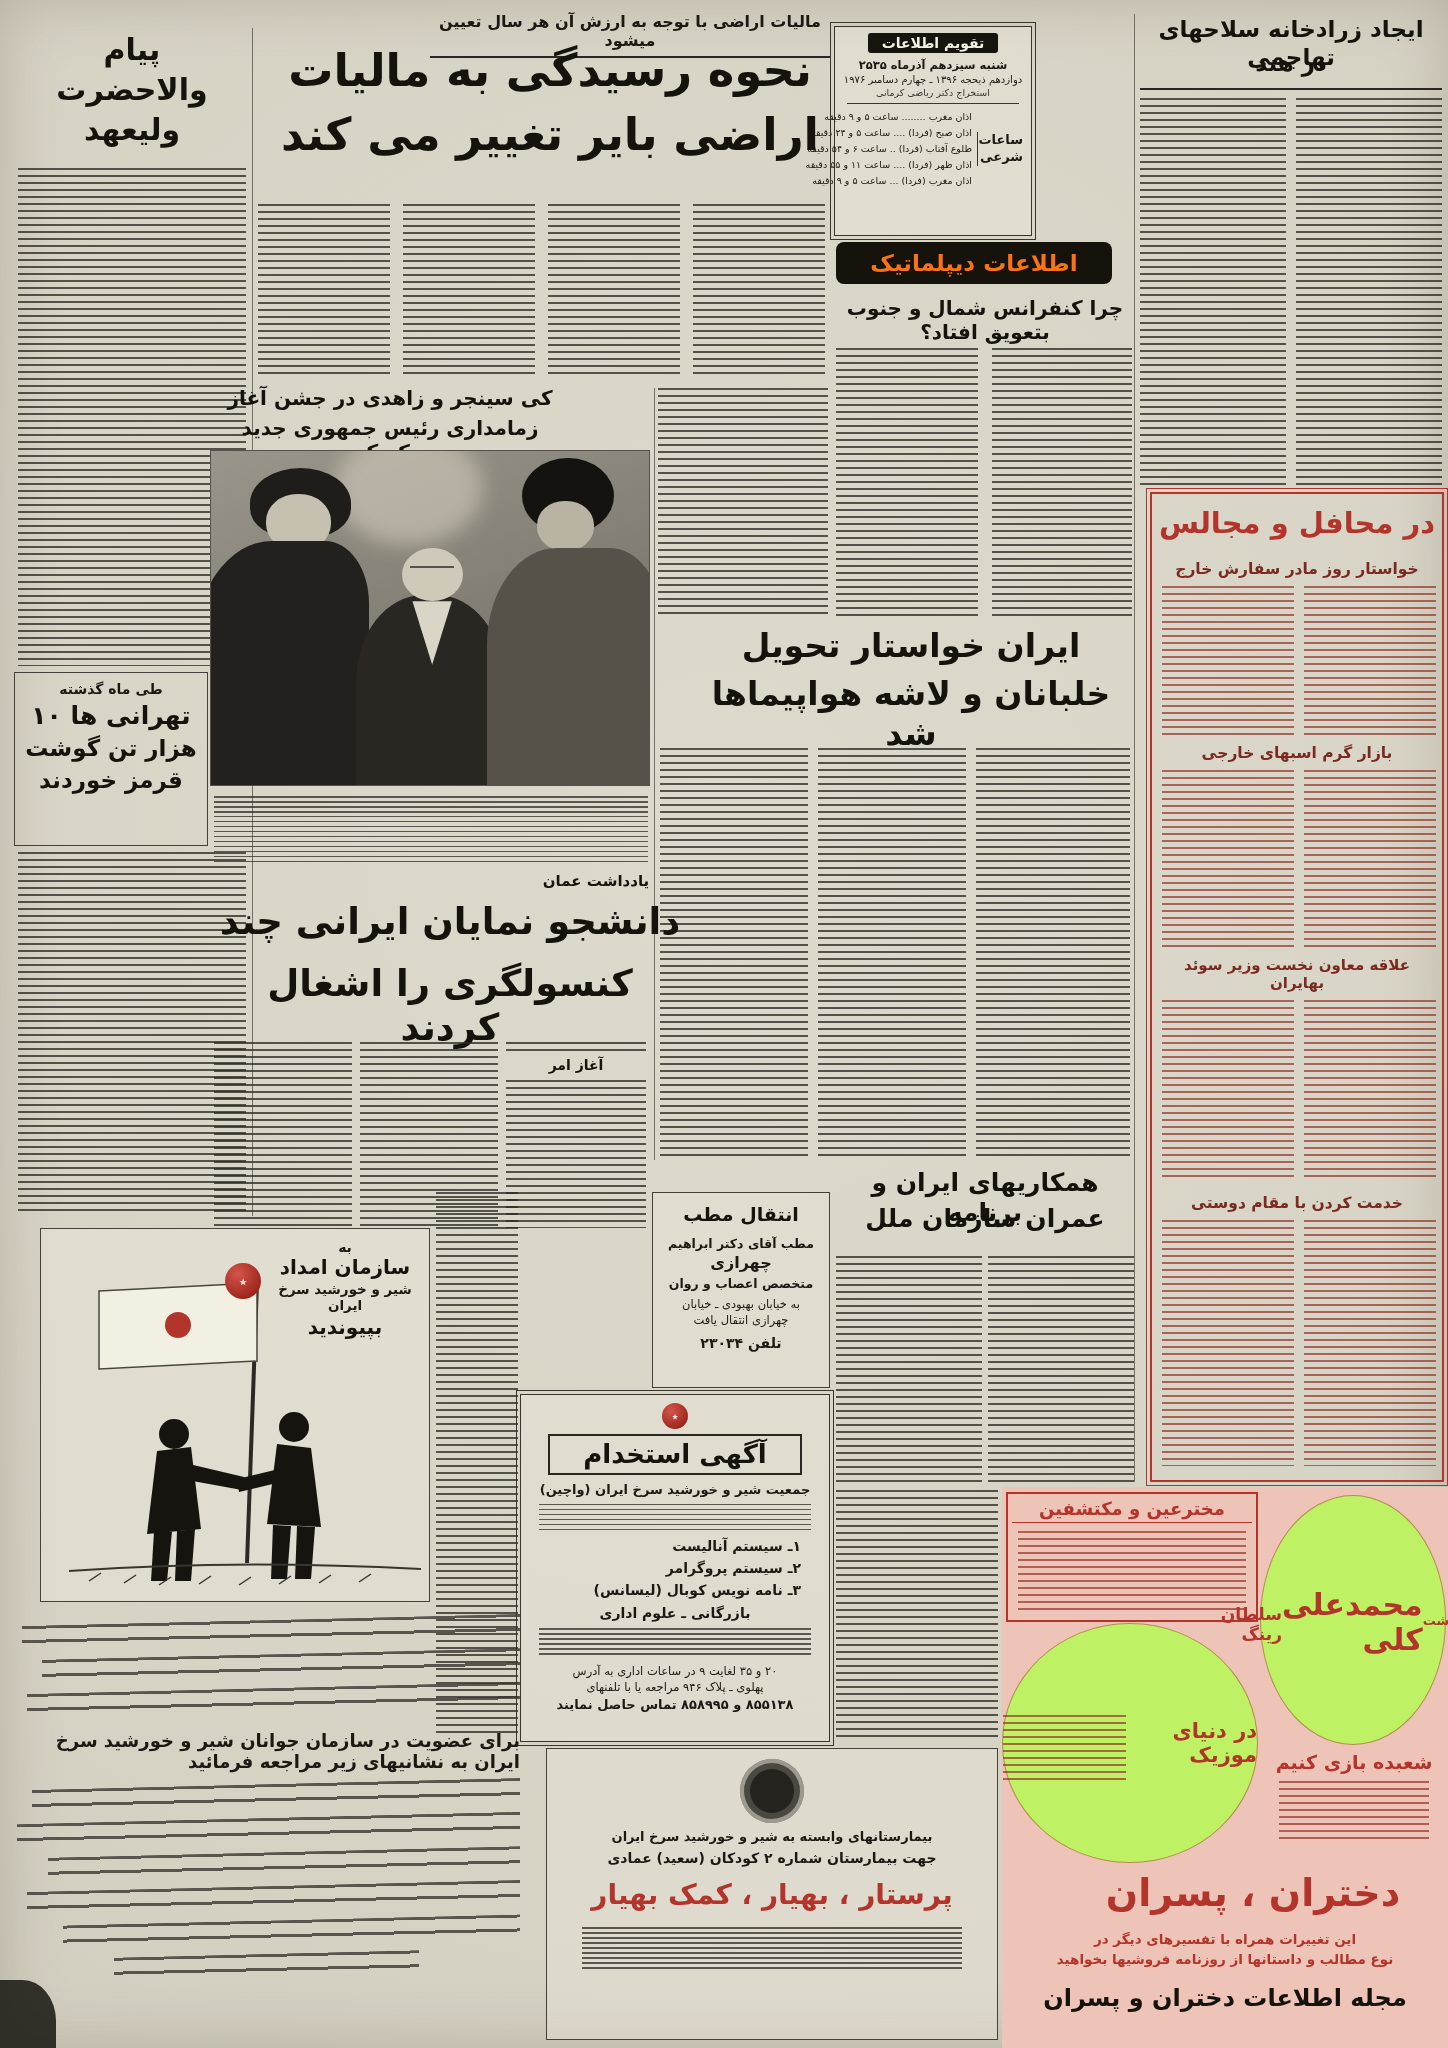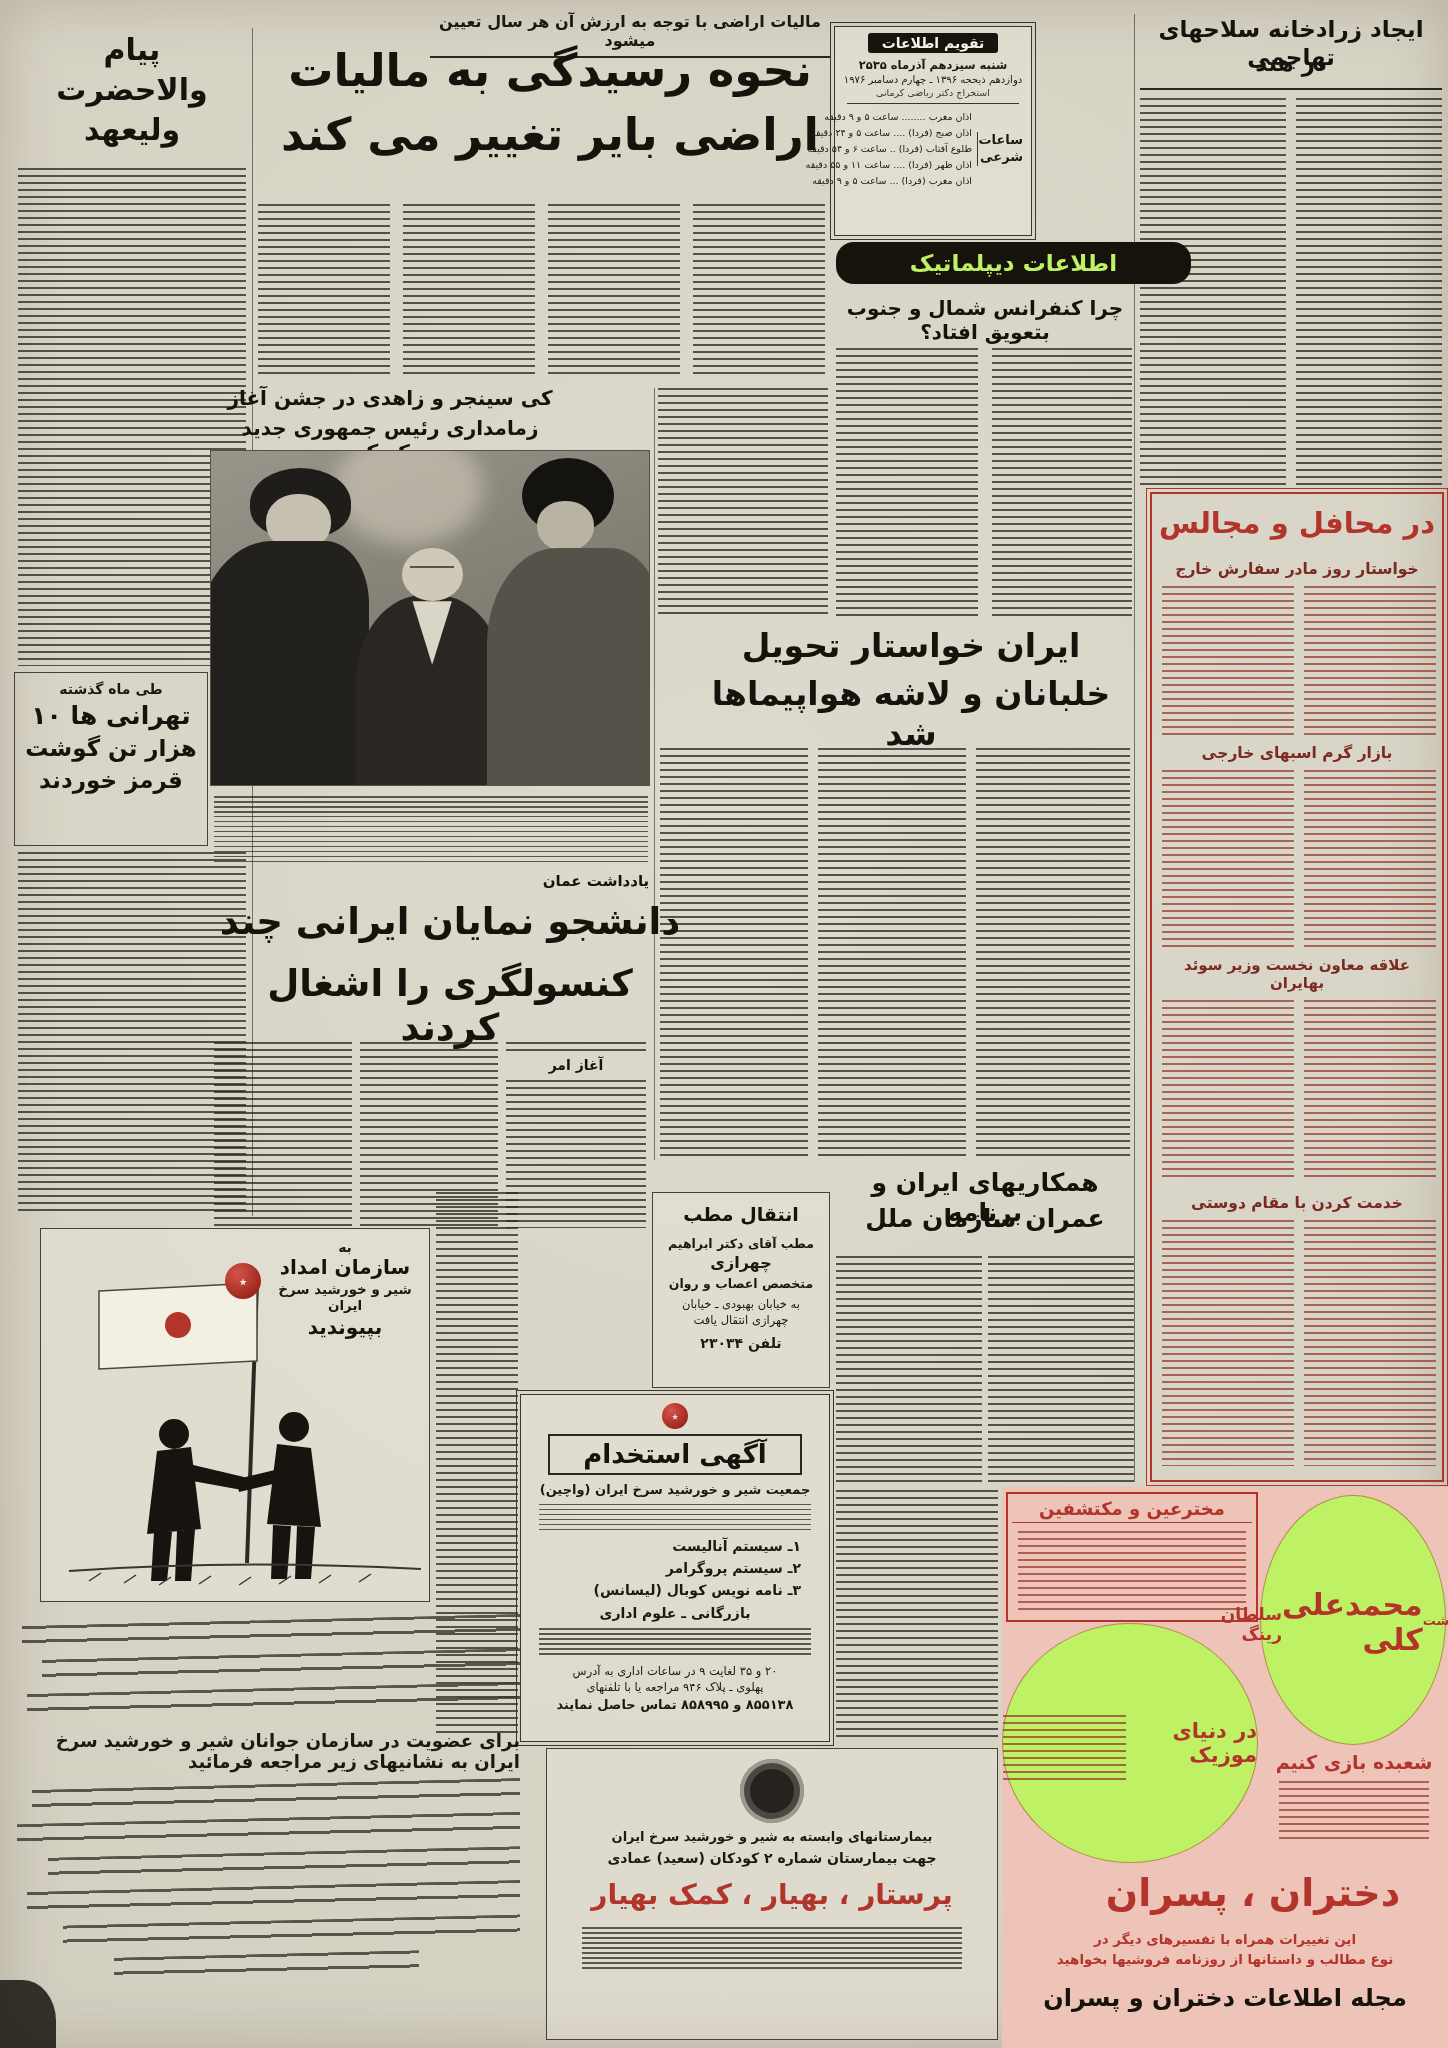--- a/index.html
+++ b/index.html
@@ -92,21 +92,21 @@
   </div>
 
   <div class="abs hl c" style="left:1140px;top:16px;width:302px;font-size:23px">ایجاد زرادخانه سلاحهای تهاجمی</div>
   <div class="abs hl c" style="left:1140px;top:50px;width:302px;font-size:23px">در هند</div>
   <div class="abs hrule" style="left:1140px;top:88px;width:302px"></div>
   <div class="abs sim" style="left:1140px;top:98px;width:146px;height:388px"></div>
   <div class="abs sim" style="left:1296px;top:98px;width:146px;height:388px"></div>
 
   <div class="abs vrule" style="left:1134px;top:14px;height:1468px"></div>
 
-  <div class="abs c" style="left:836px;top:242px;width:355px;height:42px;background:#16120c;color:#bef264;font-size:23px;font-weight:bold;line-height:42px;border-radius:18px">اطلاعات دیپلماتیک</div>
+  <div class="abs c" style="left:836px;top:242px;width:276px;height:42px;background:#16120c;color:#f97316;font-size:23px;font-weight:bold;line-height:42px;border-radius:8px">اطلاعات دیپلماتیک</div>
   <div class="abs hl c" style="left:836px;top:296px;width:298px;font-size:20px">چرا کنفرانس شمال و جنوب بتعویق افتاد؟</div>
   <div class="abs sim" style="left:836px;top:348px;width:142px;height:268px"></div>
   <div class="abs sim" style="left:992px;top:348px;width:140px;height:268px"></div>
 
   <div class="abs hl c" style="left:214px;top:386px;width:352px;font-size:20px">کی سینجر و زاهدی در جشن آغاز</div>
   <div class="abs hl c" style="left:214px;top:416px;width:352px;font-size:20px">زمامداری رئیس جمهوری جدید مکزیک</div>
   <div class="abs photo" style="left:210px;top:450px;width:440px;height:336px;border:1px solid #55514a">
     <div class="ph-light"></div>
     <div class="ph-hair-l"></div>
     <div class="ph-face-l"></div>

